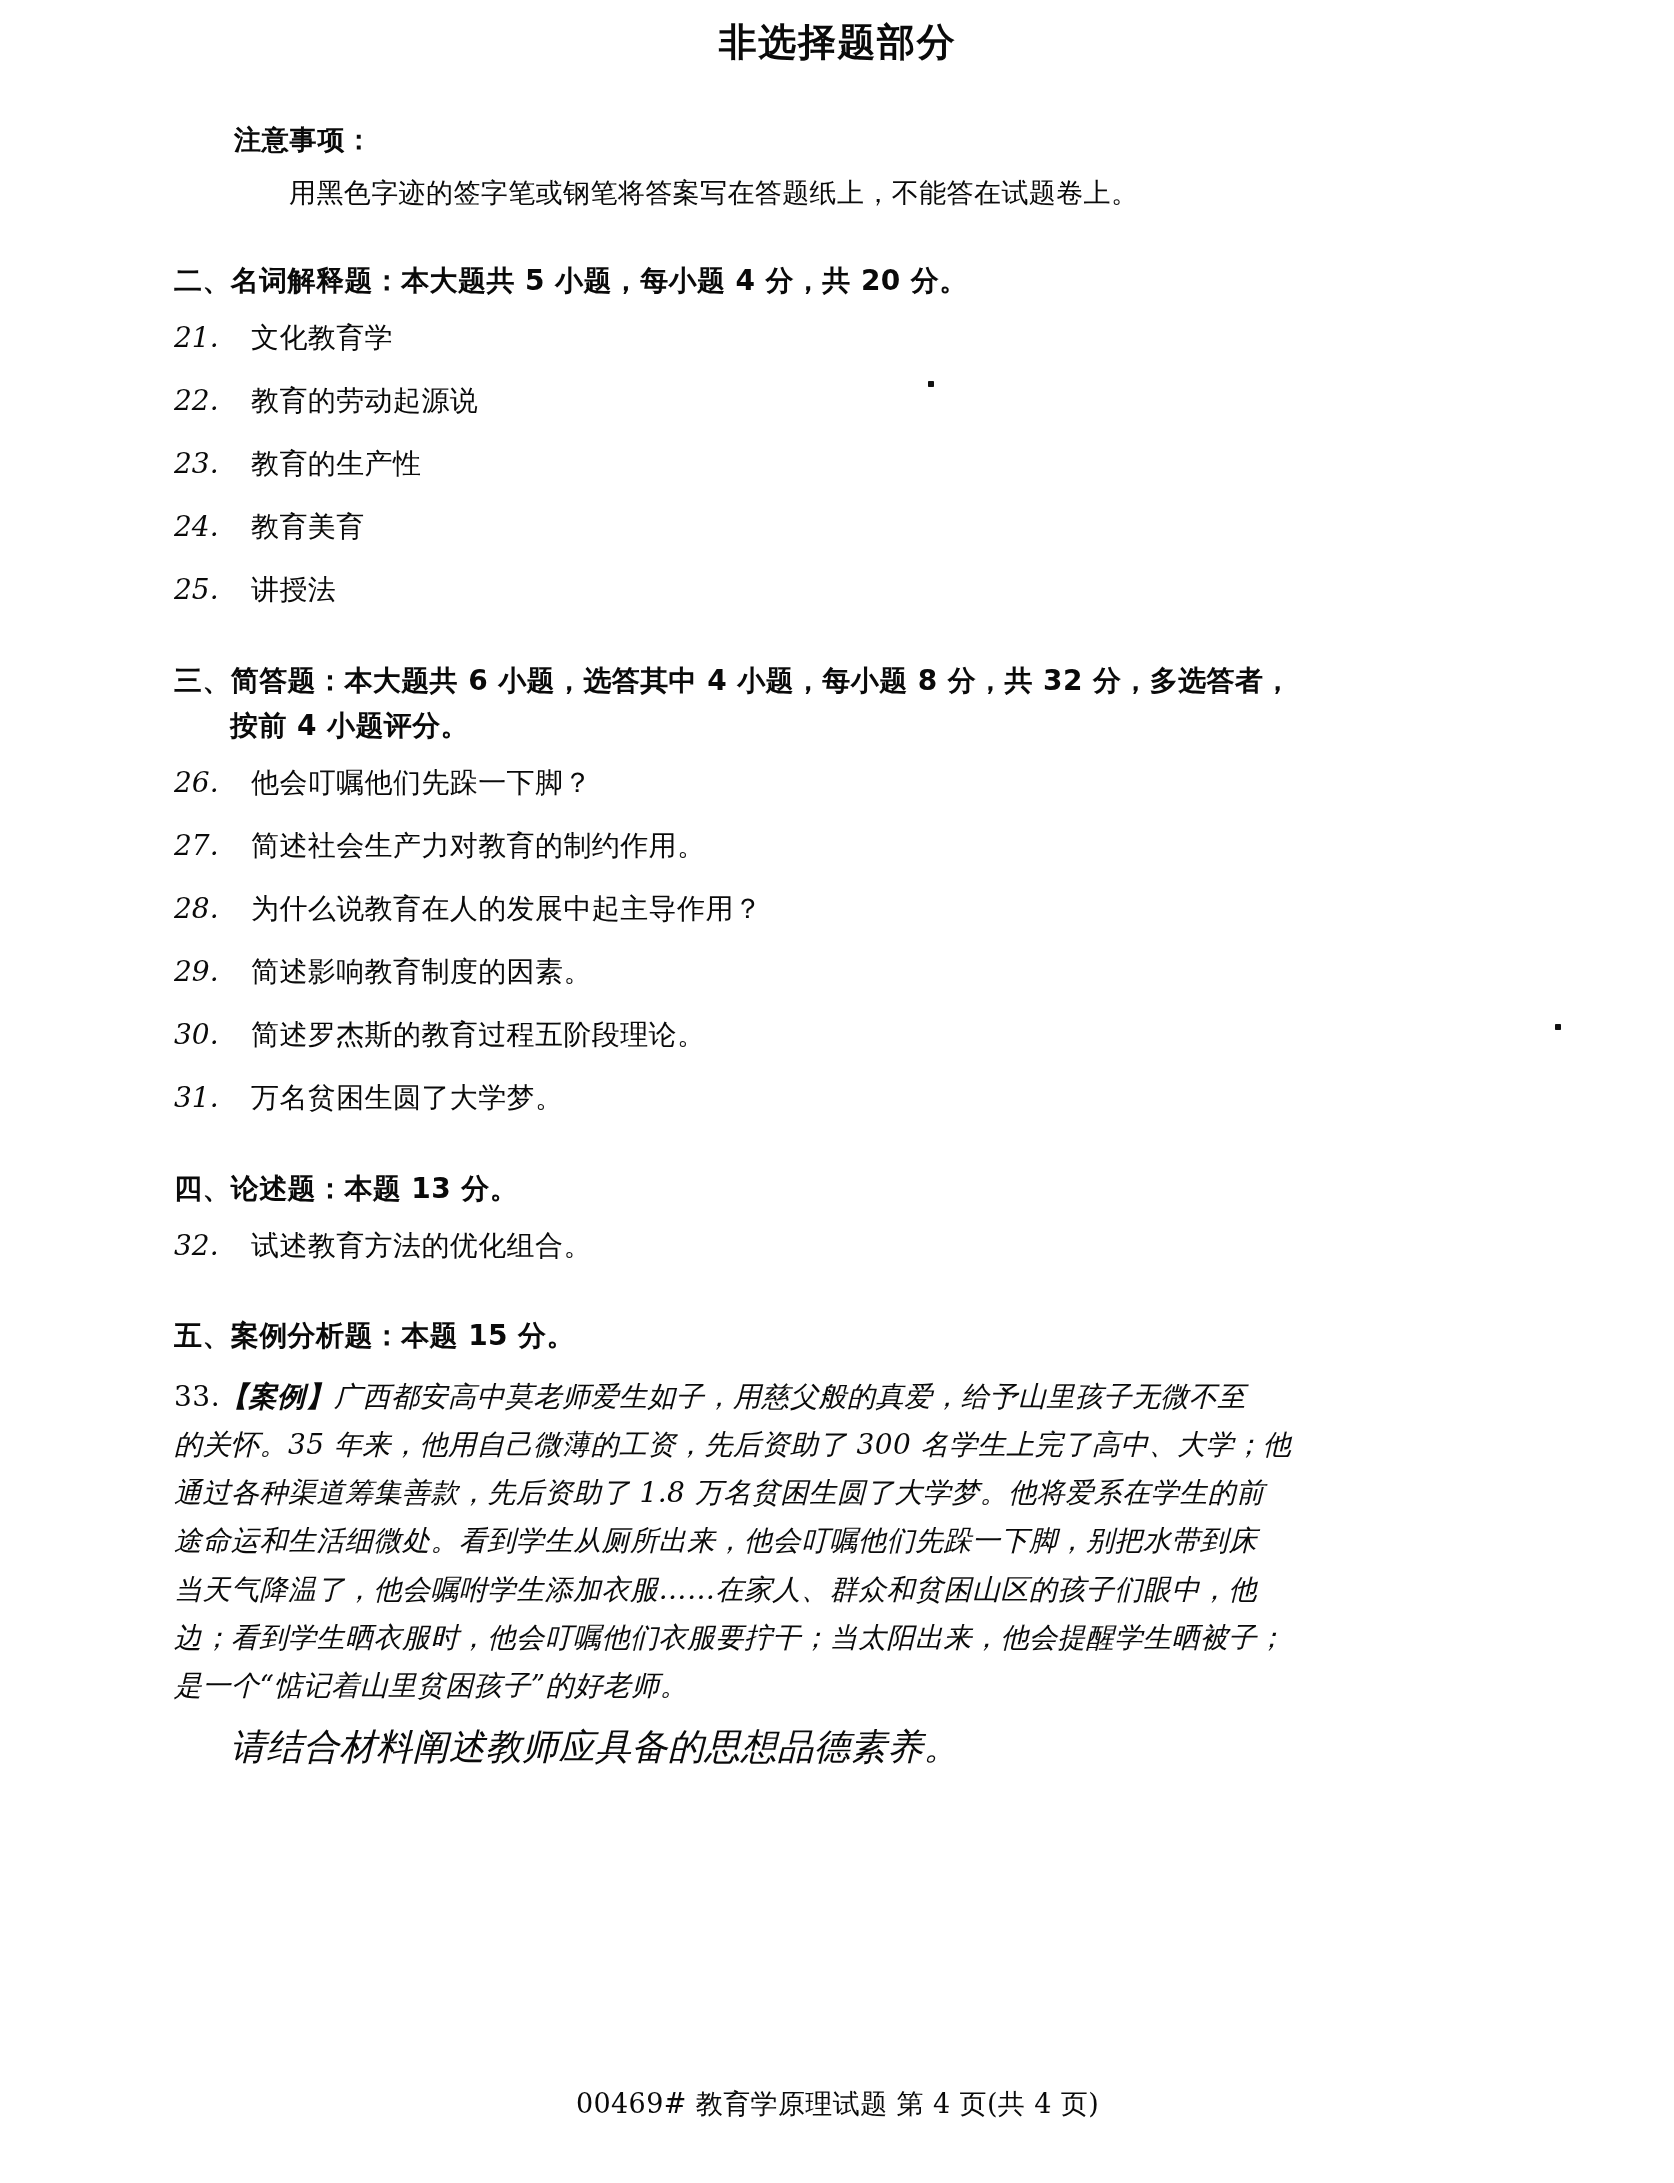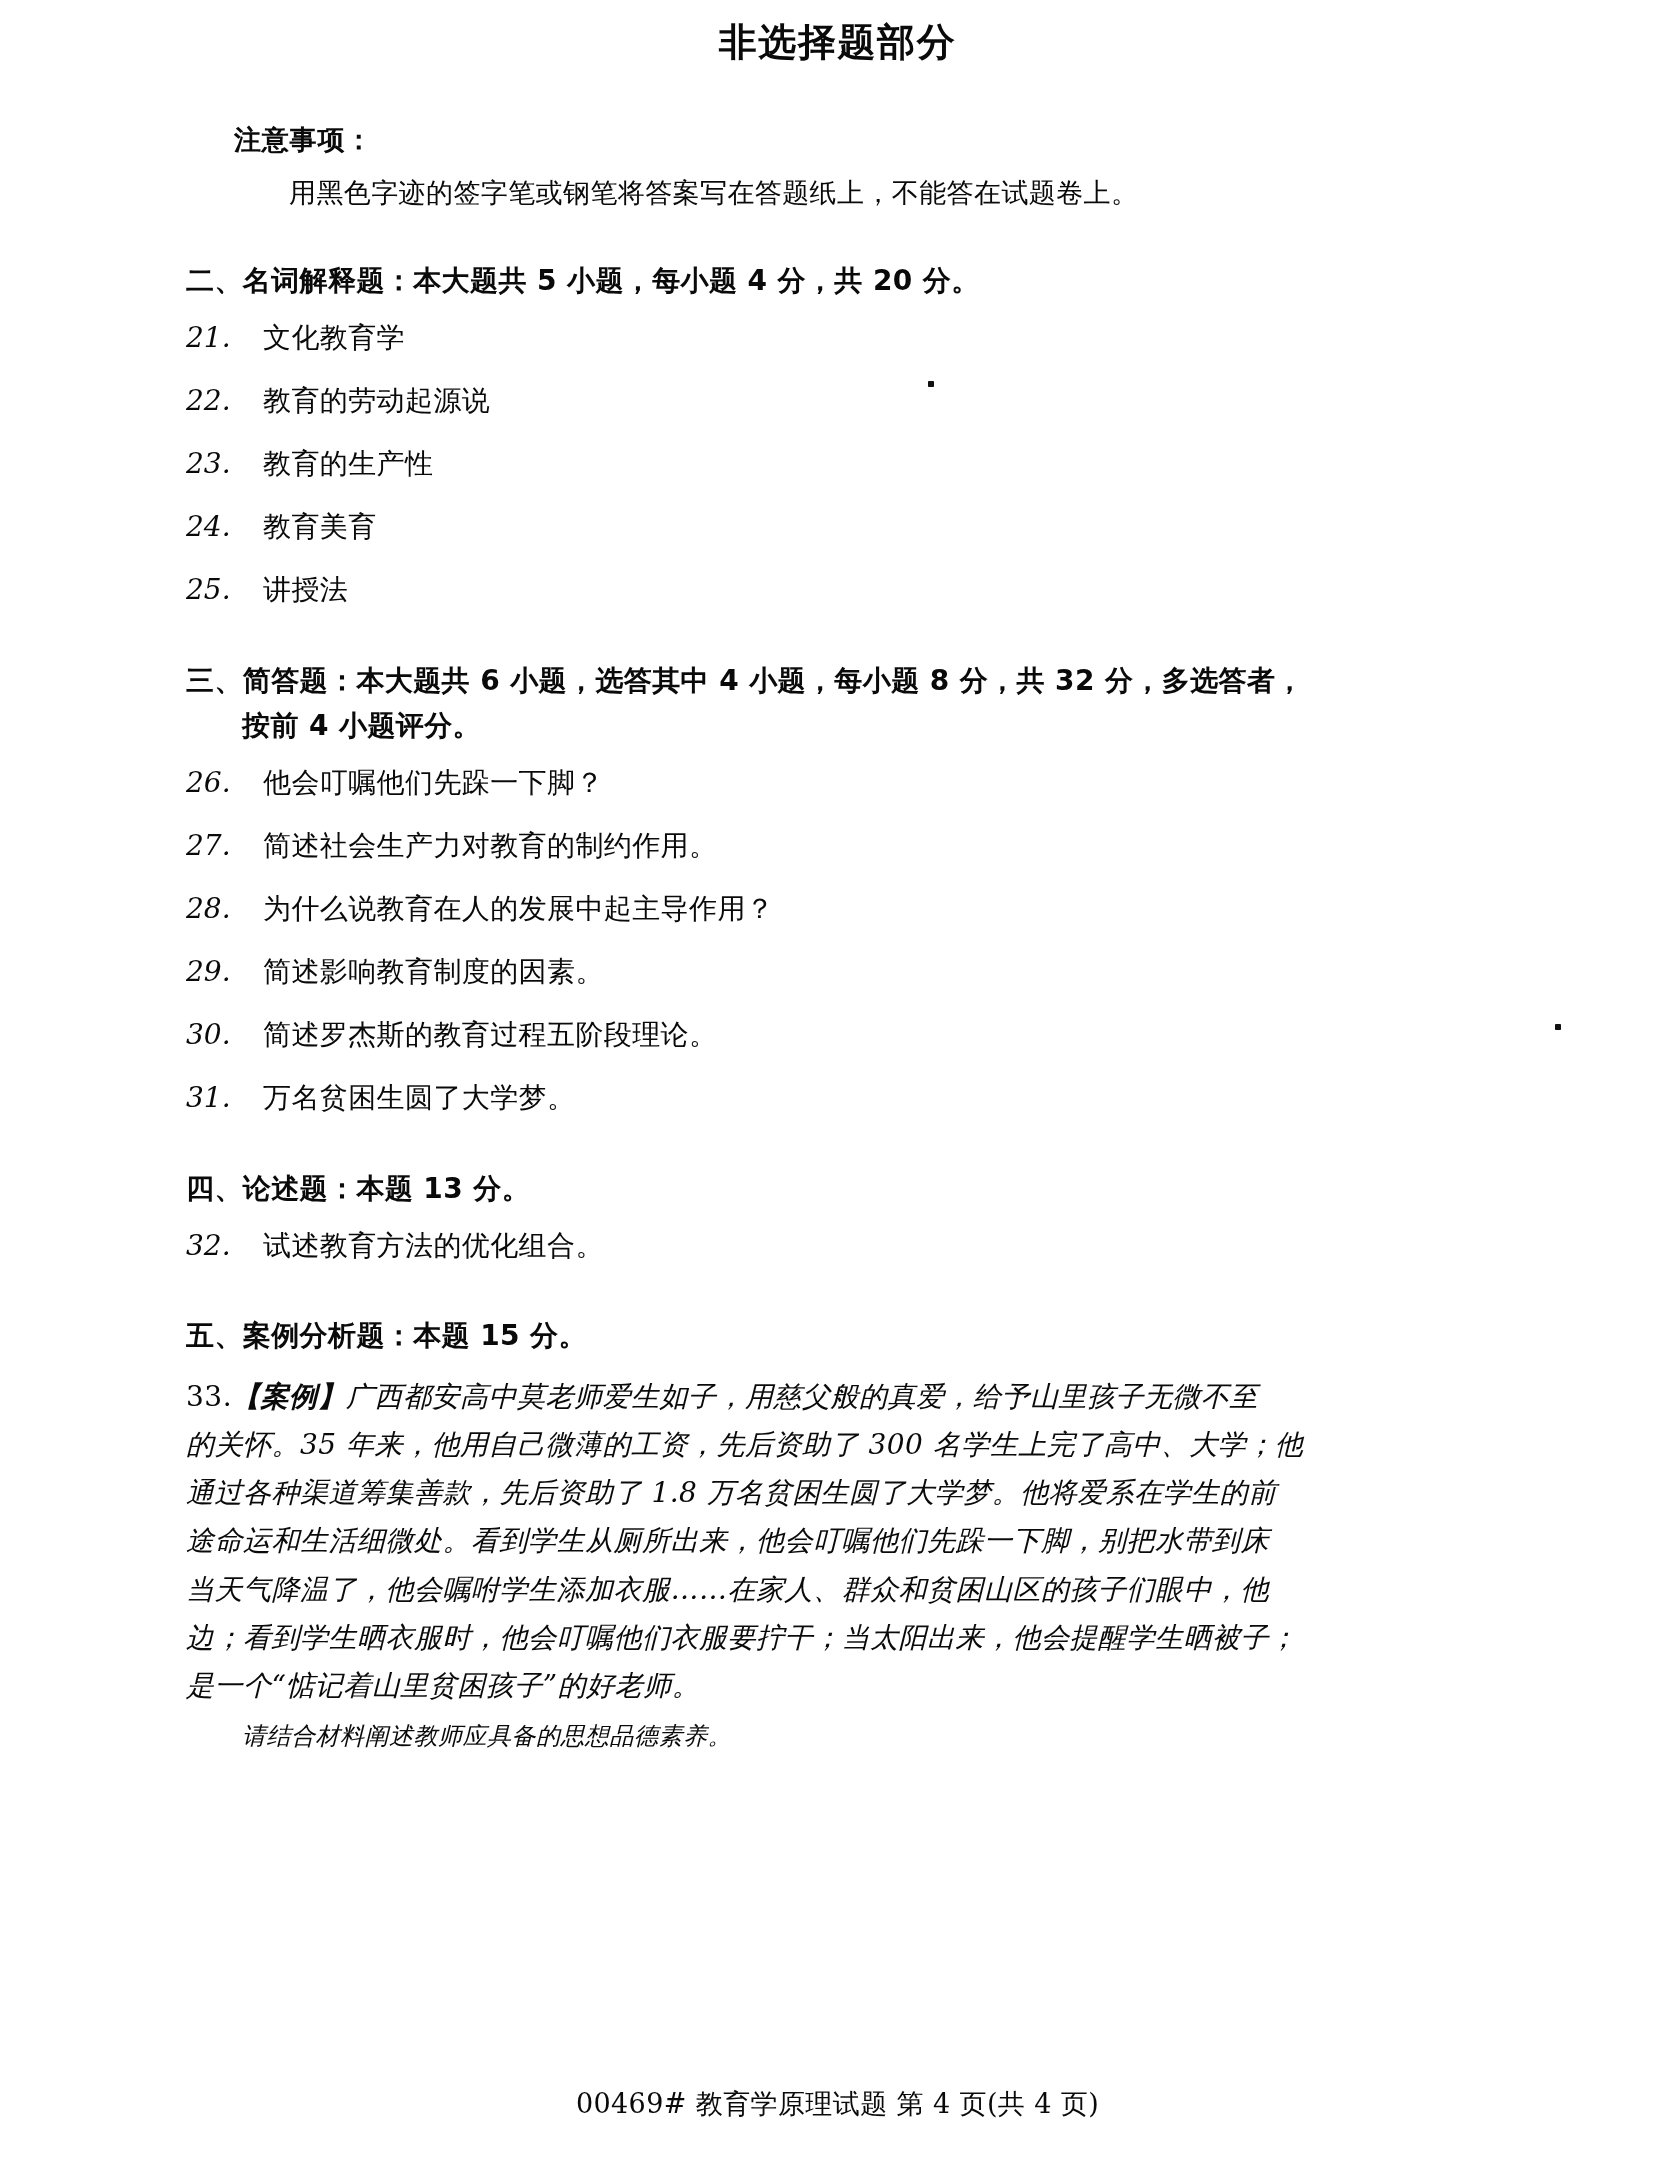--- a/index.html
+++ b/index.html
@@ -19,21 +19,21 @@
 
   
   .page {
     position: absolute;
     inset: 0;
     background: #ffffff;
     padding: 0;
   }
   .content {
     position: absolute;
-    left: 186px;
+    left: 174px;
     top: 0;
     width: 1364px;
   }
 
   
   .hei {
     font-family: "DejaVu Sans", "Liberation Sans", sans-serif;
     font-weight: bold;
   }
   .song {
@@ -118,21 +118,21 @@
     line-height: 1.72;
     letter-spacing: 0.5px;
     text-align: justify;
     text-justify: inter-character;
   }
   .case-line {
     display: block;
     white-space: nowrap;
   }
   .case-ask {
-    font-size: 24px;
+    font-size: 36px;
     line-height: 1.72;
     text-indent: 56px;
     letter-spacing: 0.5px;
     margin-top: 6.4px;
   }
   .bold-kai {
     font-weight: bold;
     font-style: italic;
   }
 

